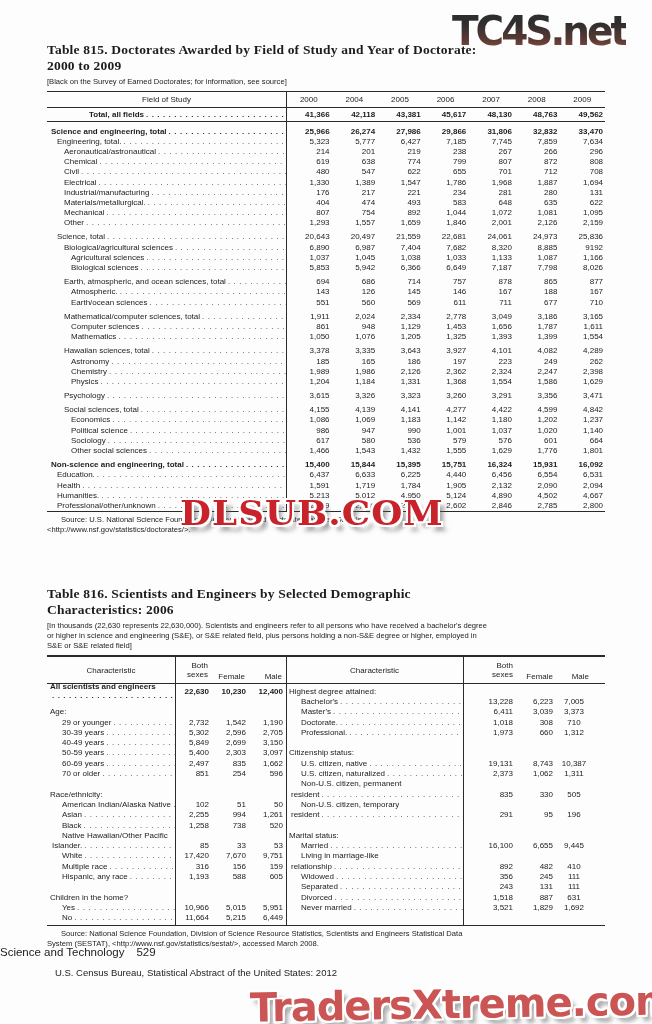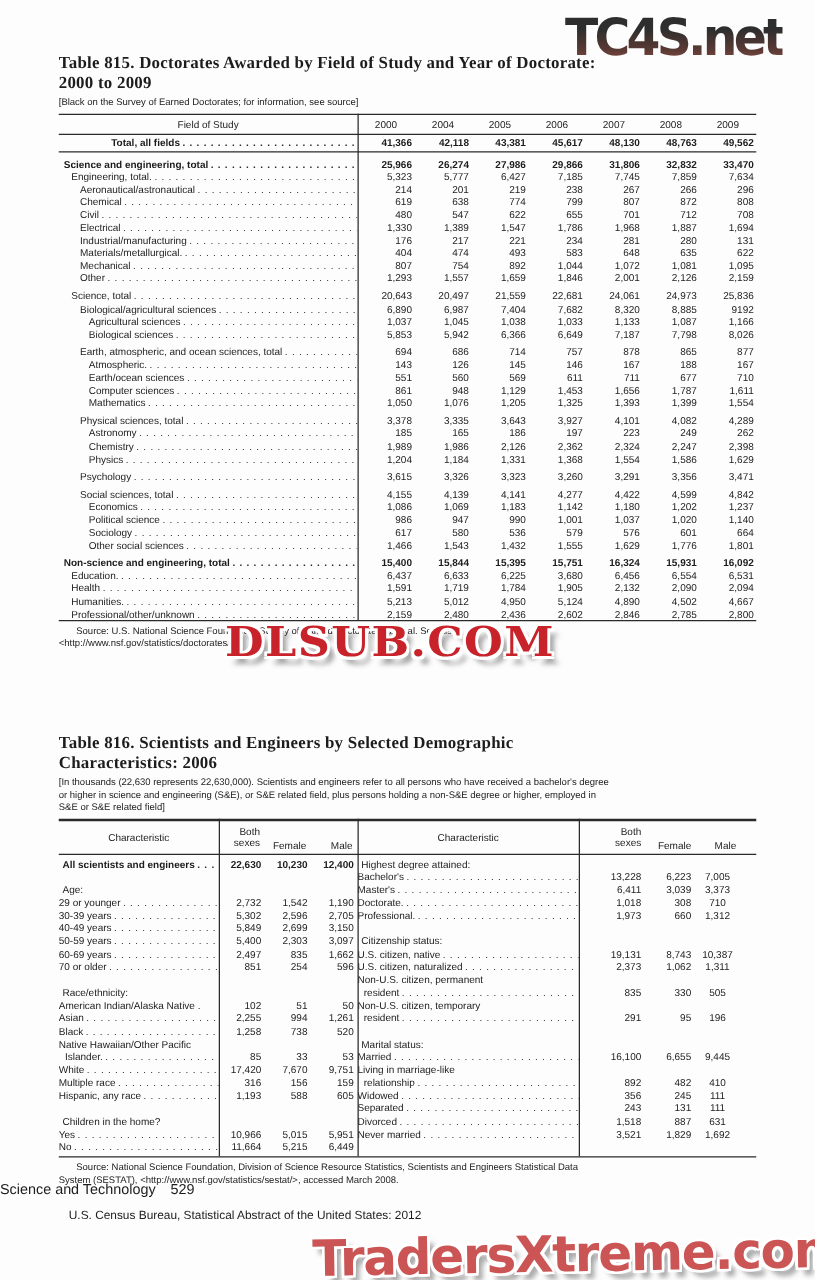--- a/index.html
+++ b/index.html
@@ -47,21 +47,21 @@
   .half.right{width:319px;}
   .r816{display:flex;height:10.3px;align-items:center;font-size:8px;}
   .r816.blank{height:10.3px;}
   .r816.bold{font-weight:bold;}
   .half.left .lab{width:128px;display:flex;overflow:hidden;box-sizing:border-box;}
   .half.left .val{width:37px;text-align:right;padding-right:3px;box-sizing:border-box;}
   .half.right .lab{width:177px;display:flex;overflow:hidden;box-sizing:border-box;}
   .half.right .val1{width:54px;text-align:right;padding-right:4px;box-sizing:border-box;}
   .half.right .val2{width:40px;text-align:right;padding-right:4px;box-sizing:border-box;}
   .half.right .val3{width:36px;text-align:center;padding-right:2px;box-sizing:border-box;}
-  .j0{padding-left:3px;} .j1{padding-left:0;} .j2{padding-left:5px;}
+  .j0{padding-left:3px;flex-direction:column;} .j1{padding-left:15px;} .j2{padding-left:5px;}
 
   
   .foot-right{position:absolute;top:946px;left:0;width:575px;text-align:left;font-size:11.5px;z-index:2;}
   .foot-right .pg{padding-left:12px;}
   .foot-left{position:absolute;top:967px;left:55px;font-size:9.5px;z-index:2;}
 
   
   .wm-top{position:absolute;top:8px;left:452px;z-index:1;
           font-family:"DejaVu Sans", sans-serif;font-weight:900;font-size:39px;letter-spacing:-3px;
           color:#3a3a3a;background:linear-gradient(180deg,#2e2e2e 35%,#5a3a34 70%,#9c564a 100%);
@@ -331,20 +331,33 @@
             <span class="dots"></span>
           </div>
           <div class="val">551</div>
           <div class="val">560</div>
           <div class="val">569</div>
           <div class="val">611</div>
           <div class="val">711</div>
           <div class="val">677</div>
           <div class="val">710</div>
         </div>
+        <div class="t-row gap">
+          <div class="lab i2">
+            <span class="lbl">Mathematical/computer sciences, total</span>
+            <span class="dots"></span>
+          </div>
+          <div class="val">1,911</div>
+          <div class="val">2,024</div>
+          <div class="val">2,334</div>
+          <div class="val">2,778</div>
+          <div class="val">3,049</div>
+          <div class="val">3,186</div>
+          <div class="val">3,165</div>
+        </div>
         <div class="t-row">
           <div class="lab i3">
             <span class="lbl">Computer sciences</span>
             <span class="dots"></span>
           </div>
           <div class="val">861</div>
           <div class="val">948</div>
           <div class="val">1,129</div>
           <div class="val">1,453</div>
           <div class="val">1,656</div>
@@ -359,21 +372,21 @@
           <div class="val">1,050</div>
           <div class="val">1,076</div>
           <div class="val">1,205</div>
           <div class="val">1,325</div>
           <div class="val">1,393</div>
           <div class="val">1,399</div>
           <div class="val">1,554</div>
         </div>
         <div class="t-row gap">
           <div class="lab i2">
-            <span class="lbl">Physical sciences, total</span>
+            <span class="lbl">Hawaiian sciences, total</span>
             <span class="dots"></span>
           </div>
           <div class="val">3,378</div>
           <div class="val">3,335</div>
           <div class="val">3,643</div>
           <div class="val">3,927</div>
           <div class="val">4,101</div>
           <div class="val">4,082</div>
           <div class="val">4,289</div>
         </div>
@@ -508,21 +521,21 @@
           <div class="val">16,092</div>
         </div>
         <div class="t-row">
           <div class="lab i1">
             <span class="lbl">Education.</span>
             <span class="dots"></span>
           </div>
           <div class="val">6,437</div>
           <div class="val">6,633</div>
           <div class="val">6,225</div>
-          <div class="val">3,680</div>
+          <div class="val">4,440</div>
           <div class="val">6,456</div>
           <div class="val">6,554</div>
           <div class="val">6,531</div>
         </div>
         <div class="t-row">
           <div class="lab i1">
             <span class="lbl">Health</span>
             <span class="dots"></span>
           </div>
           <div class="val">1,591</div>

